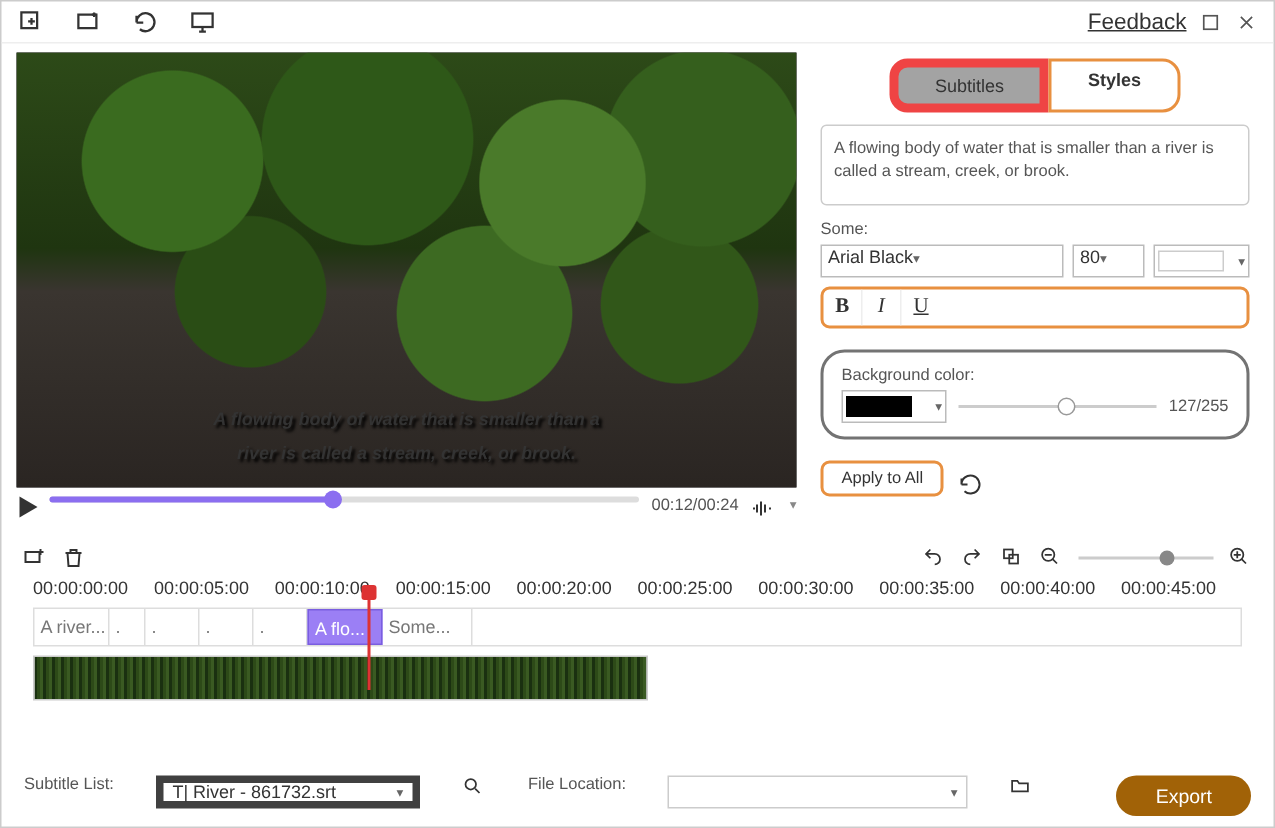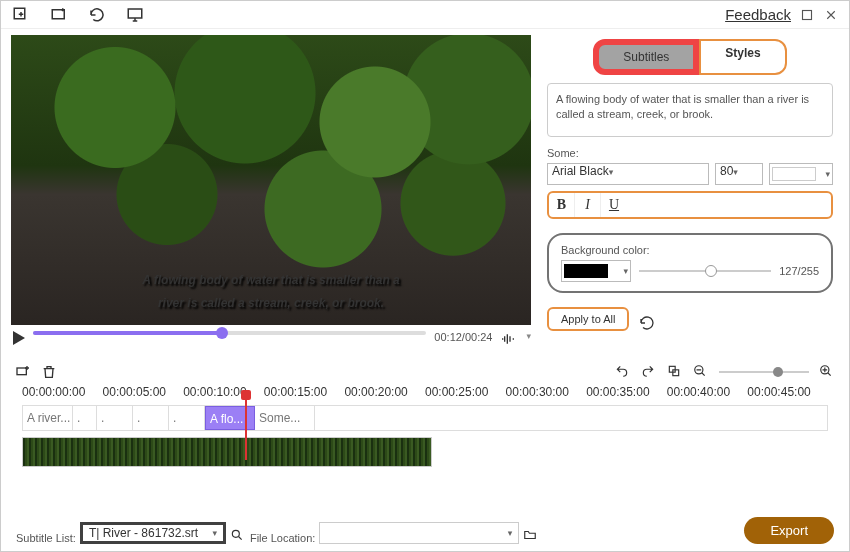--- a/index.html
+++ b/index.html
@@ -64,23 +64,23 @@
 .timeline{padding:0 21px}
 .ticks{display:flex;font-size:10px;color:#666;margin-bottom:6px}
 .tick{flex:1}
 .clips{position:relative;height:26px;border:1px solid #ddd;display:flex}
 .clip{height:100%;border-right:1px solid #ddd;font-size:12px;color:#777;padding:5px 4px;overflow:hidden;white-space:nowrap}
 .clip.active{background:#9b7ff5;color:#fff;border:1px solid #7a5ee0}
 .playhead{position:absolute;top:-14px;left:222px;width:2px;height:68px;background:#d33}
 .playhead::before{content:"";position:absolute;top:-2px;left:-4px;width:10px;height:10px;background:#d33;border-radius:2px}
 .wave{margin-top:6px;height:30px;width:410px;background:
  repeating-linear-gradient(90deg,#1a3010 0 2px,#2d4a18 2px 4px,#3a5a22 4px 6px);border:1px solid #ccc}
-.bottom{position:absolute;bottom:8px;left:0;right:0;display:flex;align-items:flex-end;padding:0 16px;gap:4px}
+.bottom{position:absolute;bottom:8px;left:0;right:0;display:flex;align-items:flex-start;padding:0 16px;gap:28px}
 .blbl{font-size:11px;color:#555}
-.sub-sel{border:3px solid #404040;width:146px;height:22px;display:flex;align-items:center;padding:0 6px;font-size:11px}
+.sub-sel{border:5px solid #404040;width:176px;height:22px;display:flex;align-items:center;padding:0 6px;font-size:11px}
 .search-ico{width:16px;height:16px;color:#666;cursor:pointer}
 .loc-box{border:1px solid #ccc;width:200px;height:22px;display:flex;align-items:center;padding:0 6px;font-size:11px;color:#555;overflow:hidden}
 .folder-ico{width:16px;height:16px;color:#666;cursor:pointer}
 .export{margin-left:auto;background:#a16207;color:#fff;border:none;border-radius:14px;padding:6px 26px;font-size:13px;cursor:pointer}
 </style>
 </head>
 <body>
 
 <div class="topbar">
   <div class="tb-icons">

